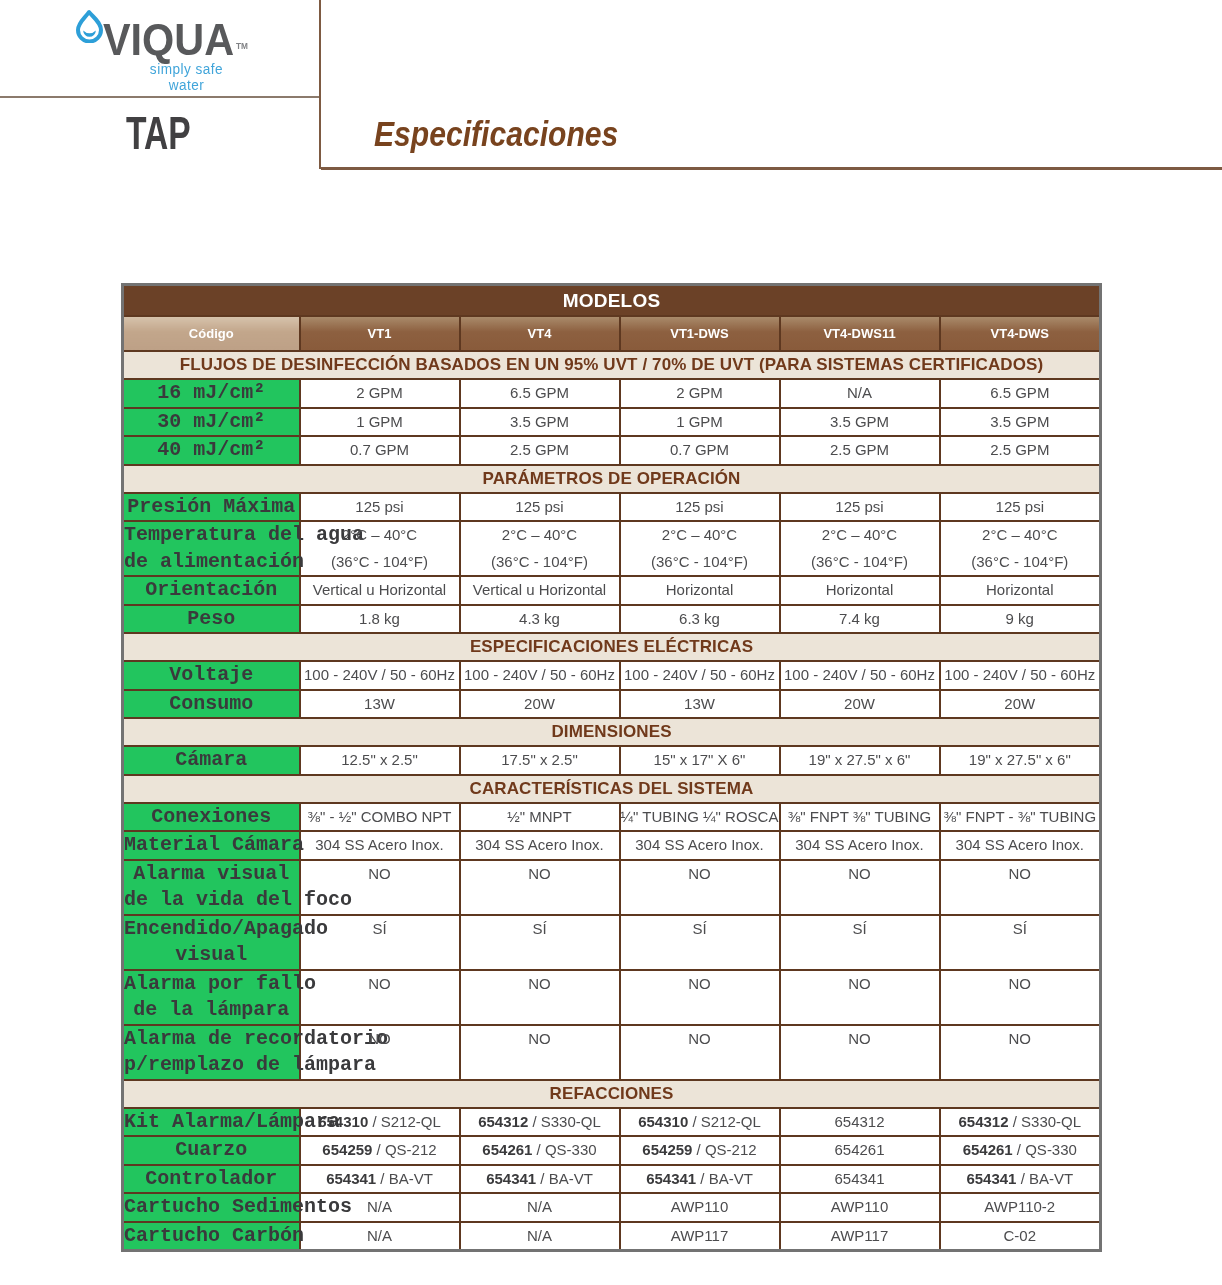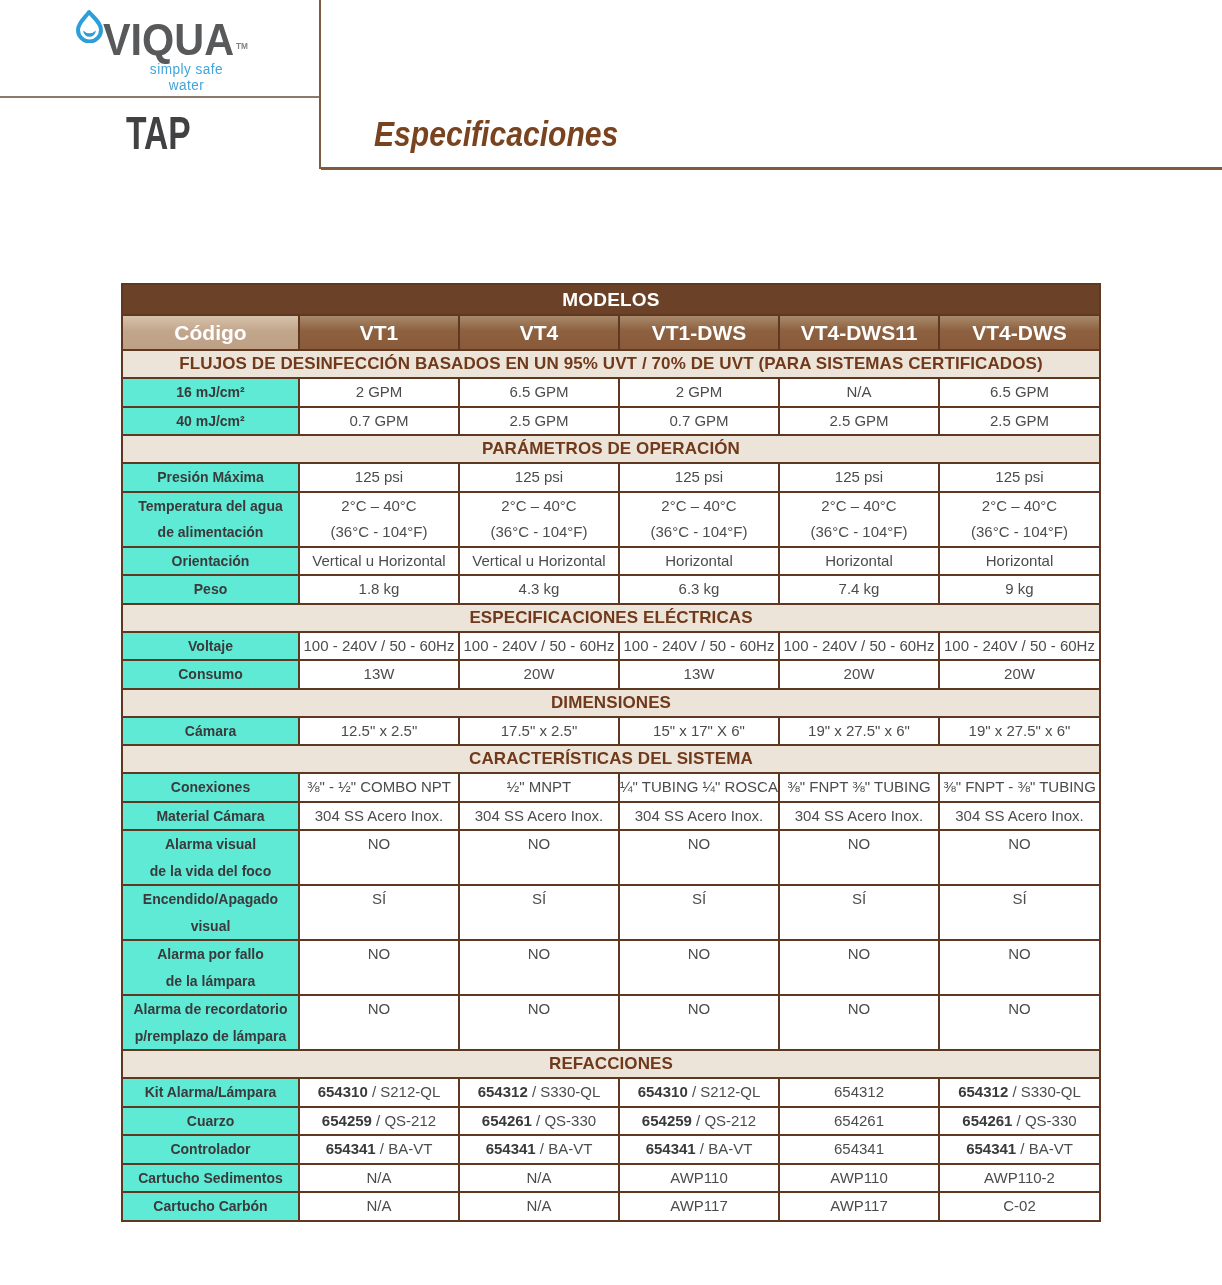--- a/index.html
+++ b/index.html
@@ -20,30 +20,30 @@
   .vert-rule{position:absolute;left:319px;top:0;width:2px;height:169px;background:#7d5a42;}
   .title-underline{position:absolute;left:321px;top:167px;width:901px;height:3px;background:#7d5a42;}
   .product-title{position:absolute;left:126px;top:106px;font-size:46px;font-weight:bold;
                  color:#414042;transform:scaleX(0.73);transform-origin:left top;letter-spacing:0px;}
   .page-title{position:absolute;left:374px;top:114px;font-size:35px;font-weight:bold;font-style:italic;
               color:#78431e;transform:scaleX(0.86);transform-origin:left top;}
   
   table.spec{position:absolute;left:121px;top:283px;width:978px;
              border-collapse:collapse;table-layout:fixed;}
   table.spec th,table.spec td{border:2px solid #5e3820;padding:0;text-align:center;vertical-align:top;}
-  table.spec{border:1px solid #737373;}
+  table.spec{border:3px solid #737373;}
   .models{background:#6b4127;color:#fff;font-size:19px;font-weight:bold;
           height:29px;line-height:29px;vertical-align:middle !important;letter-spacing:0.2px;}
-  .colhead{color:#fff;font-size:21px;font-weight:bold;height:33px;line-height:33px;
+  .colhead{color:#fff;font-size:13px;font-weight:bold;height:33px;line-height:33px;
            vertical-align:middle !important;}
   .colhead.model{background:linear-gradient(to bottom,#a98a6a 0%,#8d6040 45%,#895b3b 100%);}
   .colhead.codigo{background:linear-gradient(to bottom,#d6c2ab 0%,#c2a68b 45%,#bda086 100%);}
   td.section{background:#ece4d8;color:#70391b;font-weight:bold;font-size:17px;
              height:26px;line-height:26px;vertical-align:middle !important;letter-spacing:0.1px;margin-left:13px;}
-  td.rowlabel{background:#5eead4;color:#3a3a3c;font-weight:bold;font-size:14px;}
+  td.rowlabel{background:#22c55e;color:#3a3a3c;font-weight:bold;font-size:20px;font-family:Liberation Mono, monospace;}
   td.val{background:#fff;color:#4c4c4e;font-size:15px;}
   td.val b{color:#3a3a3c;}
   .ln{height:26.5px;line-height:26.5px;white-space:nowrap;}
 </style>
 </head>
 <body>
 
 <div class="logo-block">
   <svg class="drop-icon" viewBox="0 0 29 34">
     <path d="M14 3 C 10.5 8.5, 3 13.5, 3 21 a 11.5 11.5 0 0 0 23 0 C 26 13.5, 18.5 8.5, 14 3 Z" fill="#ffffff" stroke="#2d9fd8" stroke-width="4" stroke-linejoin="round"></path>
@@ -99,20 +99,40 @@
         </td>
         <td class="val">
           <div class="ln">N/A</div>
         </td>
         <td class="val">
           <div class="ln">6.5 GPM</div>
         </td>
       </tr>
       <tr>
         <td class="rowlabel">
+          <div class="ln">30 mJ/cm²</div>
+        </td>
+        <td class="val">
+          <div class="ln">1 GPM</div>
+        </td>
+        <td class="val">
+          <div class="ln">3.5 GPM</div>
+        </td>
+        <td class="val">
+          <div class="ln">1 GPM</div>
+        </td>
+        <td class="val">
+          <div class="ln">3.5 GPM</div>
+        </td>
+        <td class="val">
+          <div class="ln">3.5 GPM</div>
+        </td>
+      </tr>
+      <tr>
+        <td class="rowlabel">
           <div class="ln">40 mJ/cm²</div>
         </td>
         <td class="val">
           <div class="ln">0.7 GPM</div>
         </td>
         <td class="val">
           <div class="ln">2.5 GPM</div>
         </td>
         <td class="val">
           <div class="ln">0.7 GPM</div>

